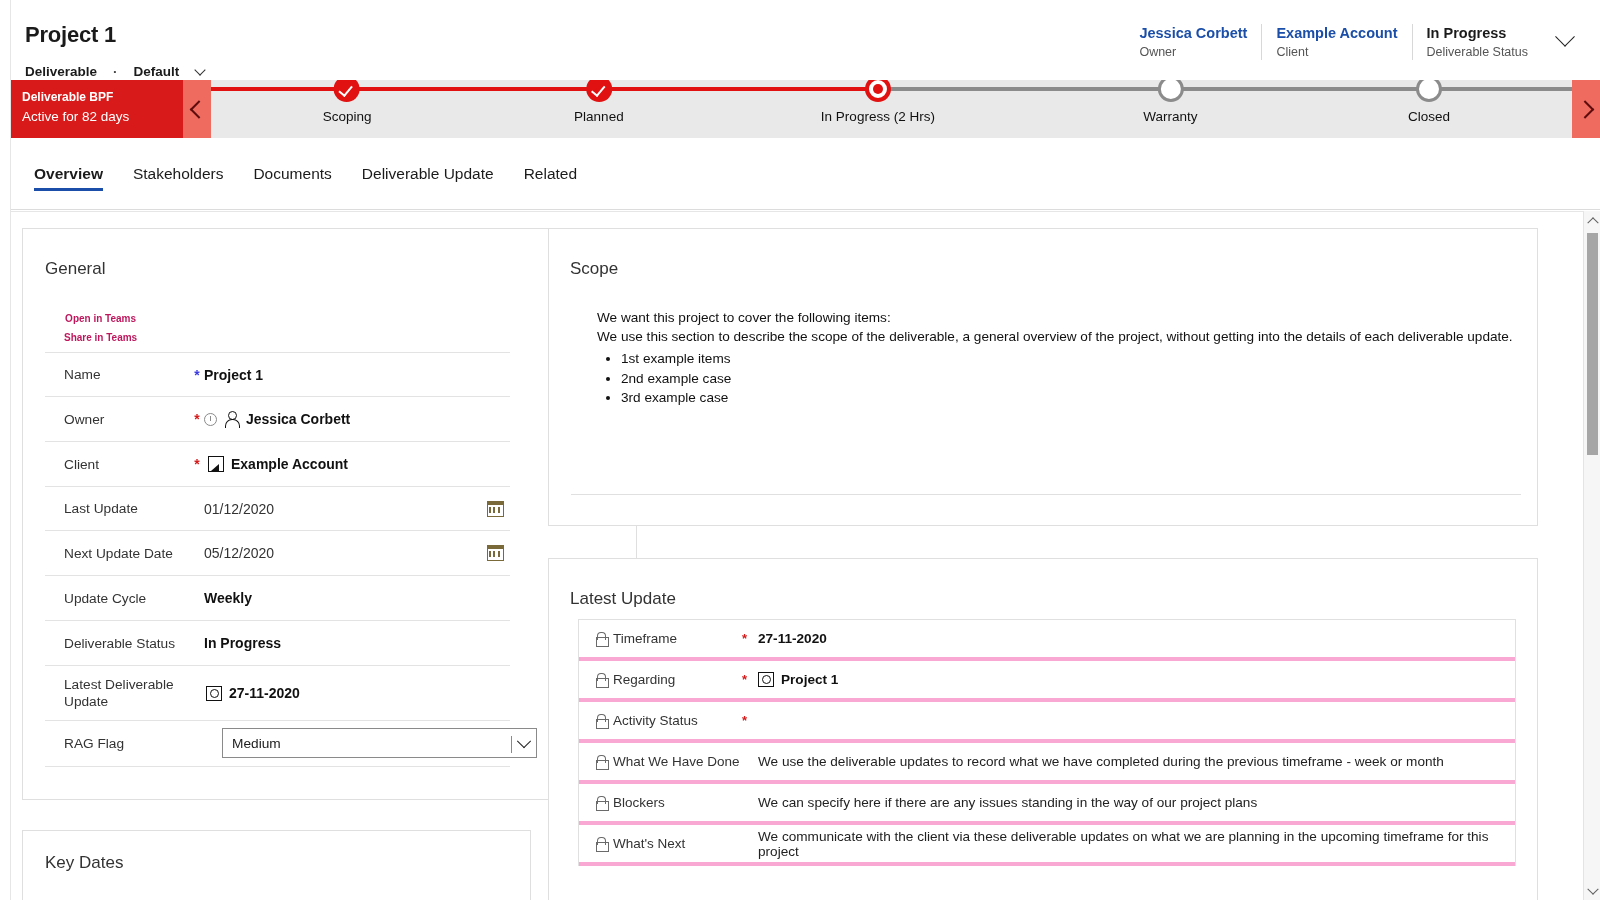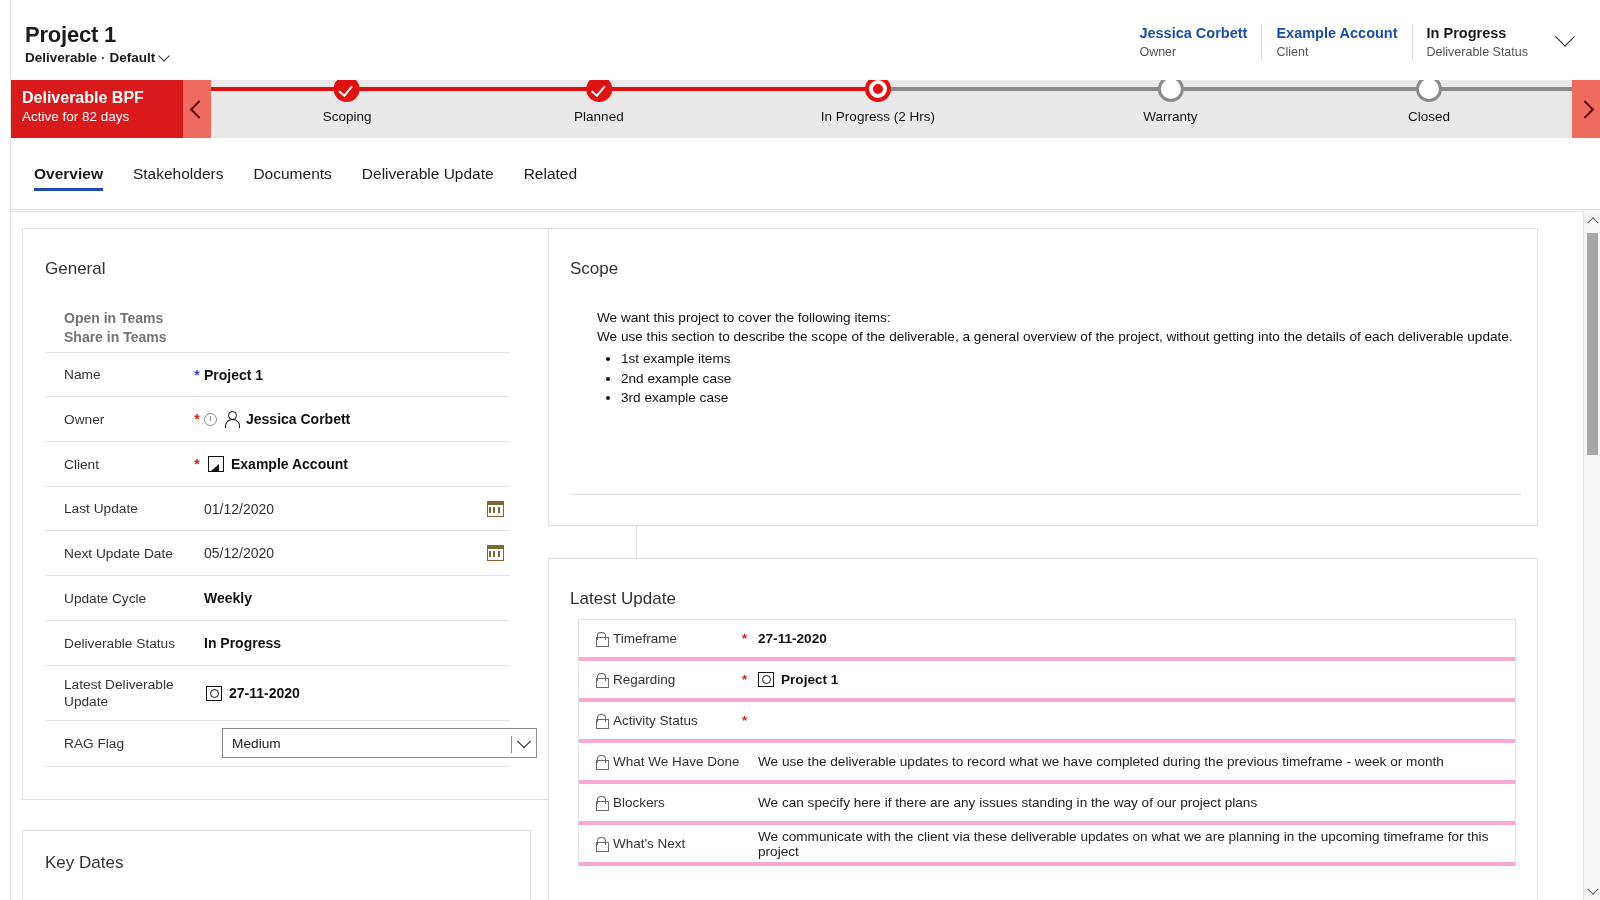--- a/index.html
+++ b/index.html
@@ -15,21 +15,21 @@
   
   .left-gutter {
     position:absolute; left:0; top:0; width:11px; height:900px;
     background:#ffffff; border-right:1px solid #e6e6e6;
   }
 
   
   .header { position:absolute; left:0; top:0; width:1600px; height:78px; background:#fff; }
   .header-title-wrap { position:absolute; left:25px; top:22px; }
   .page-title { font-size:22px; font-weight:700; letter-spacing:-0.2px; color:#1b1b1b; line-height:26px; }
-  .page-sub { margin-top:2px; font-size:13.5px; font-weight:600; color:#1b1b1b; display:flex; align-items:center; gap:4px; }
+  .page-sub { margin-top:16px; font-size:13.5px; font-weight:600; color:#1b1b1b; display:flex; align-items:center; gap:16px; }
   .page-sub .dot { font-weight:700; color:#444; }
   .chev-sm { display:inline-block; width:11px; height:11px; position:relative; top:-1px; }
   .chev-sm::before {
     content:""; position:absolute; left:1px; top:1px; width:7px; height:7px;
     border-right:1.4px solid #333; border-bottom:1.4px solid #333;
     transform: rotate(45deg);
   }
 
   .header-right { position:absolute; right:18px; top:24px; display:flex; align-items:flex-start; height:44px; }
   .hr-cell { padding:0 14px; display:flex; flex-direction:column; justify-content:flex-start; min-width:60px; }
@@ -43,21 +43,21 @@
     border-right:1.6px solid #222; border-bottom:1.6px solid #222;
     transform: rotate(45deg) translate(-3px,-3px);
   }
 
   
   .bpf { position:absolute; left:0; top:80px; width:1600px; height:58px; background:#e9e9e9; overflow:hidden; }
   .bpf-stage {
     position:absolute; left:0; top:0; width:183px; height:58px; background:#d81a1a;
     color:#fff; padding:8px 0 0 22px;
   }
-  .bpf-stage-t1 { font-size:16px; font-weight:700; line-height:19px; }
+  .bpf-stage-t1 { font-size:12px; font-weight:700; line-height:19px; }
   .bpf-stage-t2 { font-size:13.5px; font-weight:400; line-height:19px; }
   .bpf-prev {
     position:absolute; left:183px; top:0; width:28px; height:58px; background:#ef6a5f;
     display:flex; align-items:center; justify-content:center; cursor:pointer;
   }
   .bpf-prev::before {
     content:""; width:11px; height:11px; border-left:2px solid #5d0d0d; border-bottom:2px solid #5d0d0d;
     transform: rotate(45deg) translate(1px,-1px);
   }
   .bpf-next {
@@ -100,21 +100,21 @@
   .body { position:absolute; left:11px; top:211px; width:1578px; height:689px; background:#fff;
           border-top:1px solid #e6e6e6; }
 
   .card { position:absolute; background:#fff; border:1px solid #dfdfdf; }
   .card-title { font-size:17px; color:#333; font-weight:400; }
 
   
   #card-general { left:11px; top:16px; width:615px; height:572px;text-decoration:underline; }
   #card-general .card-title { position:absolute; left:22px; top:30px; }
   .teams-links { position:absolute; left:41px; top:80px; }
-  .teams-link { display:block; font-size:14px; font-weight:700; color:#737373; cursor:pointer; line-height:19px; }
+  .teams-link { display:block; font-size:10px; font-weight:700; color:#be185d; cursor:pointer; line-height:19px;text-align:center; }
 
   .frow { position:absolute; left:22px; width:465px; border-top:1px solid #e3e3e3; display:flex; align-items:center; }
   .frow .flab { width:145px; font-size:13.7px; color:#333; line-height:17px; padding-left:19px; }
   .frow .fstar { width:14px; font-size:14px; line-height:14px; text-align:center; color:#d41a1a; font-weight:700; }
   .frow .fstar.blue { color:#3b3be0; }
   .frow .fval { flex:1; font-size:14px; font-weight:700; color:#111; display:flex; align-items:center; gap:7px; }
   .frow .fval.light { font-weight:400; color:#333; }
   .frow .ficon-r { width:30px; display:flex; align-items:center; justify-content:center; }
 
   

